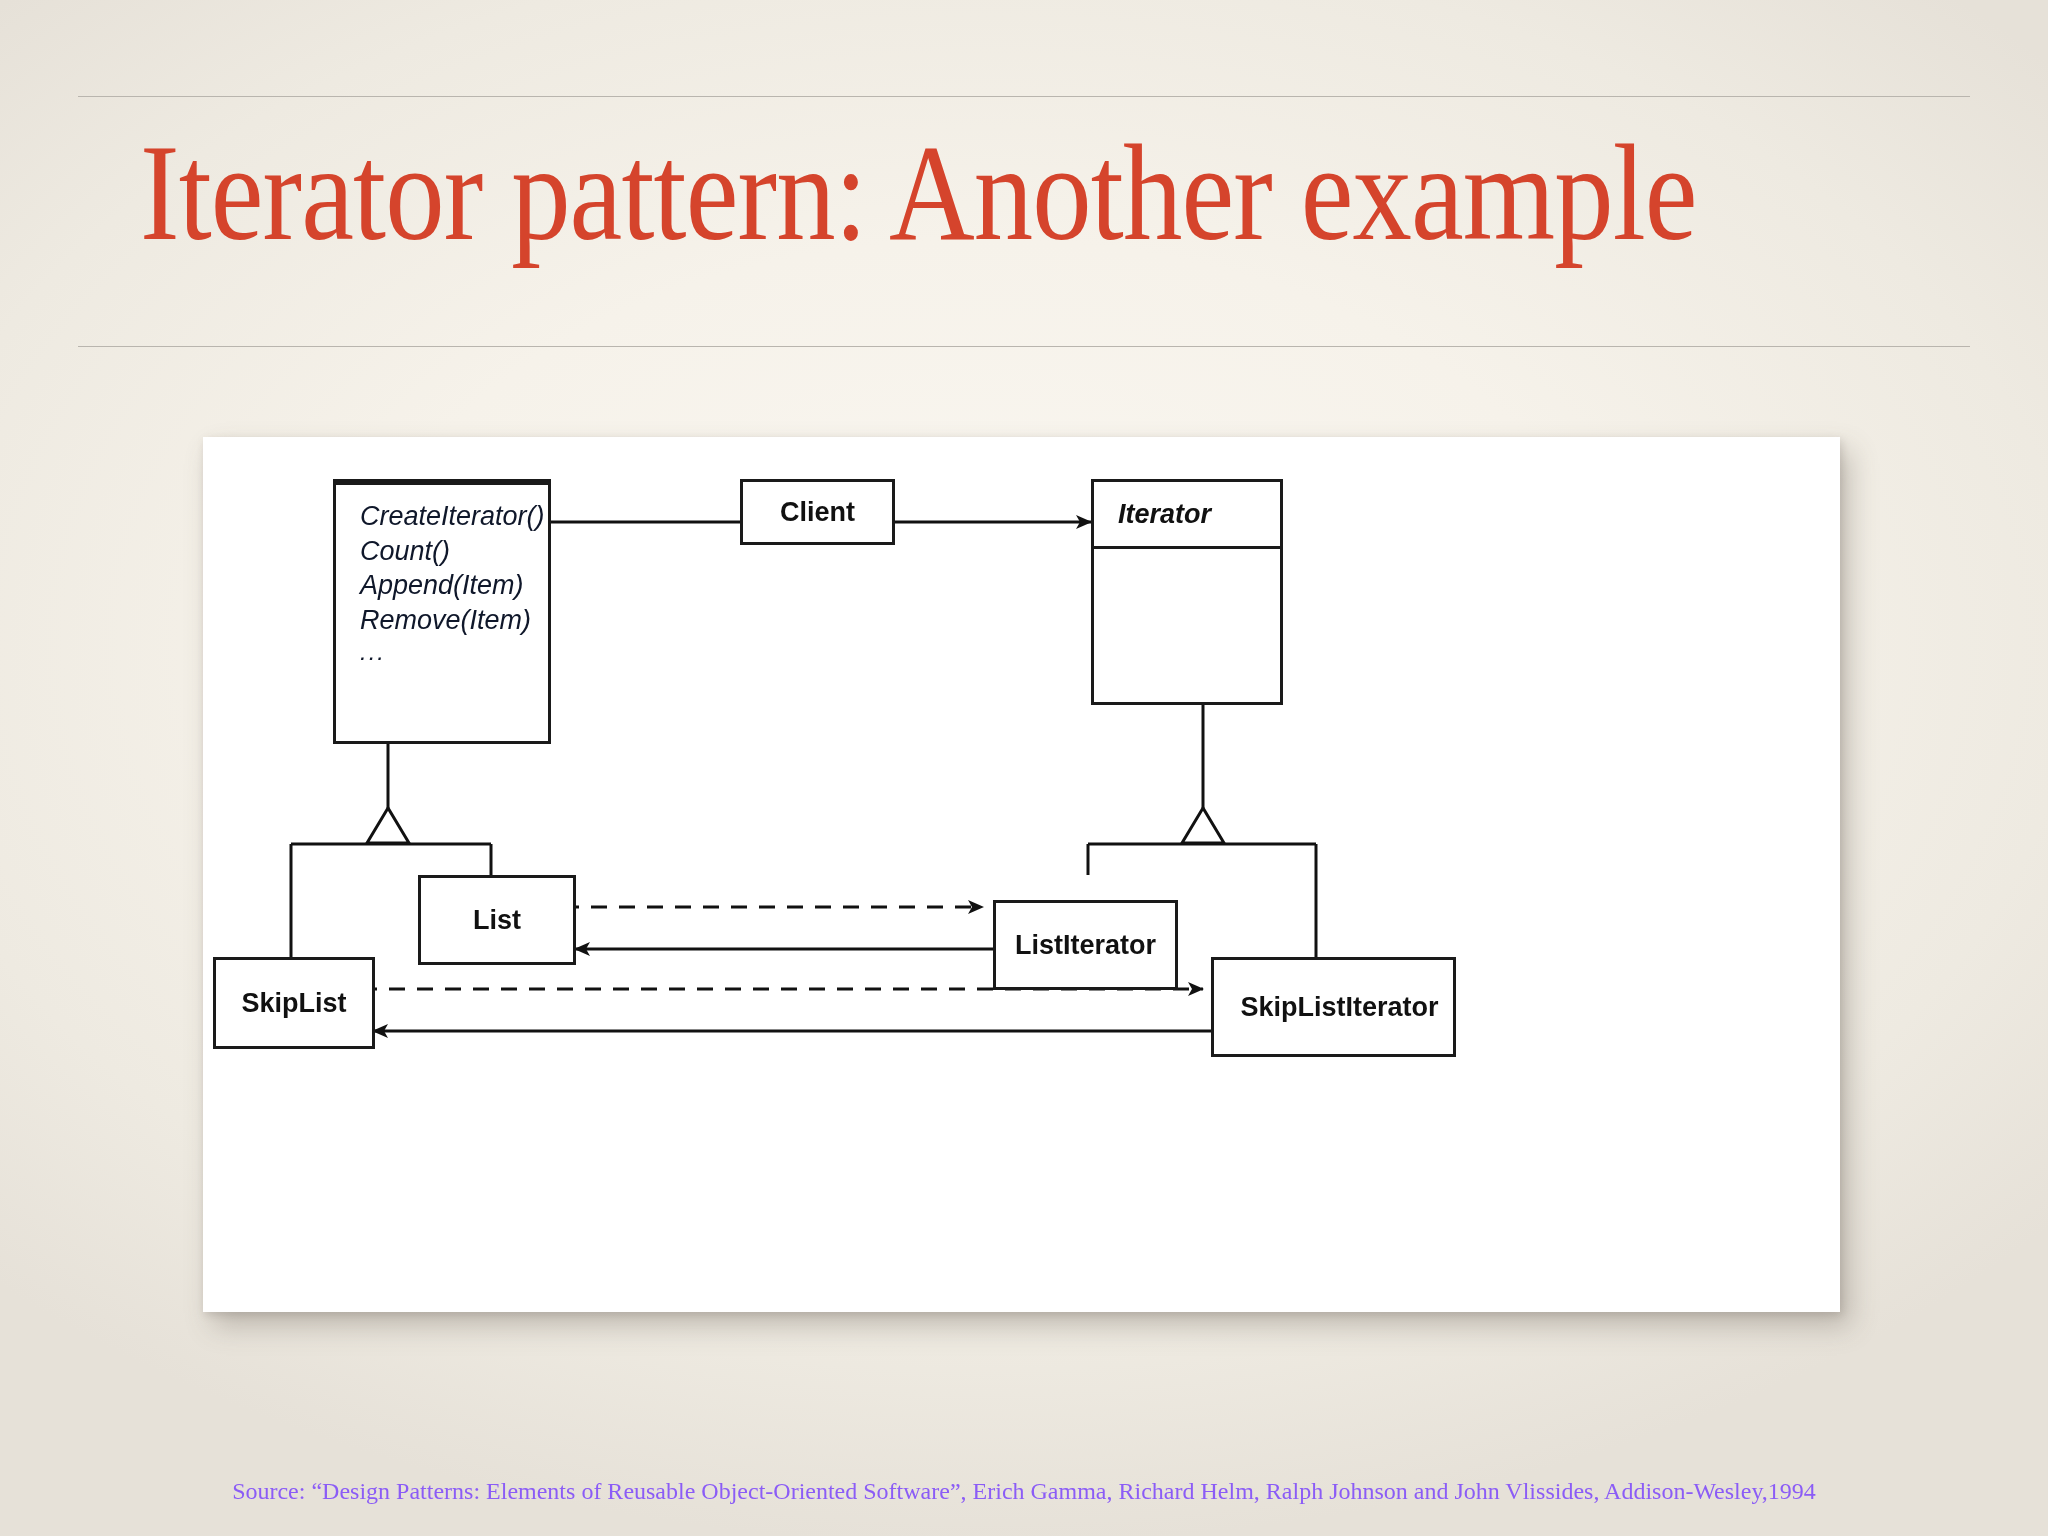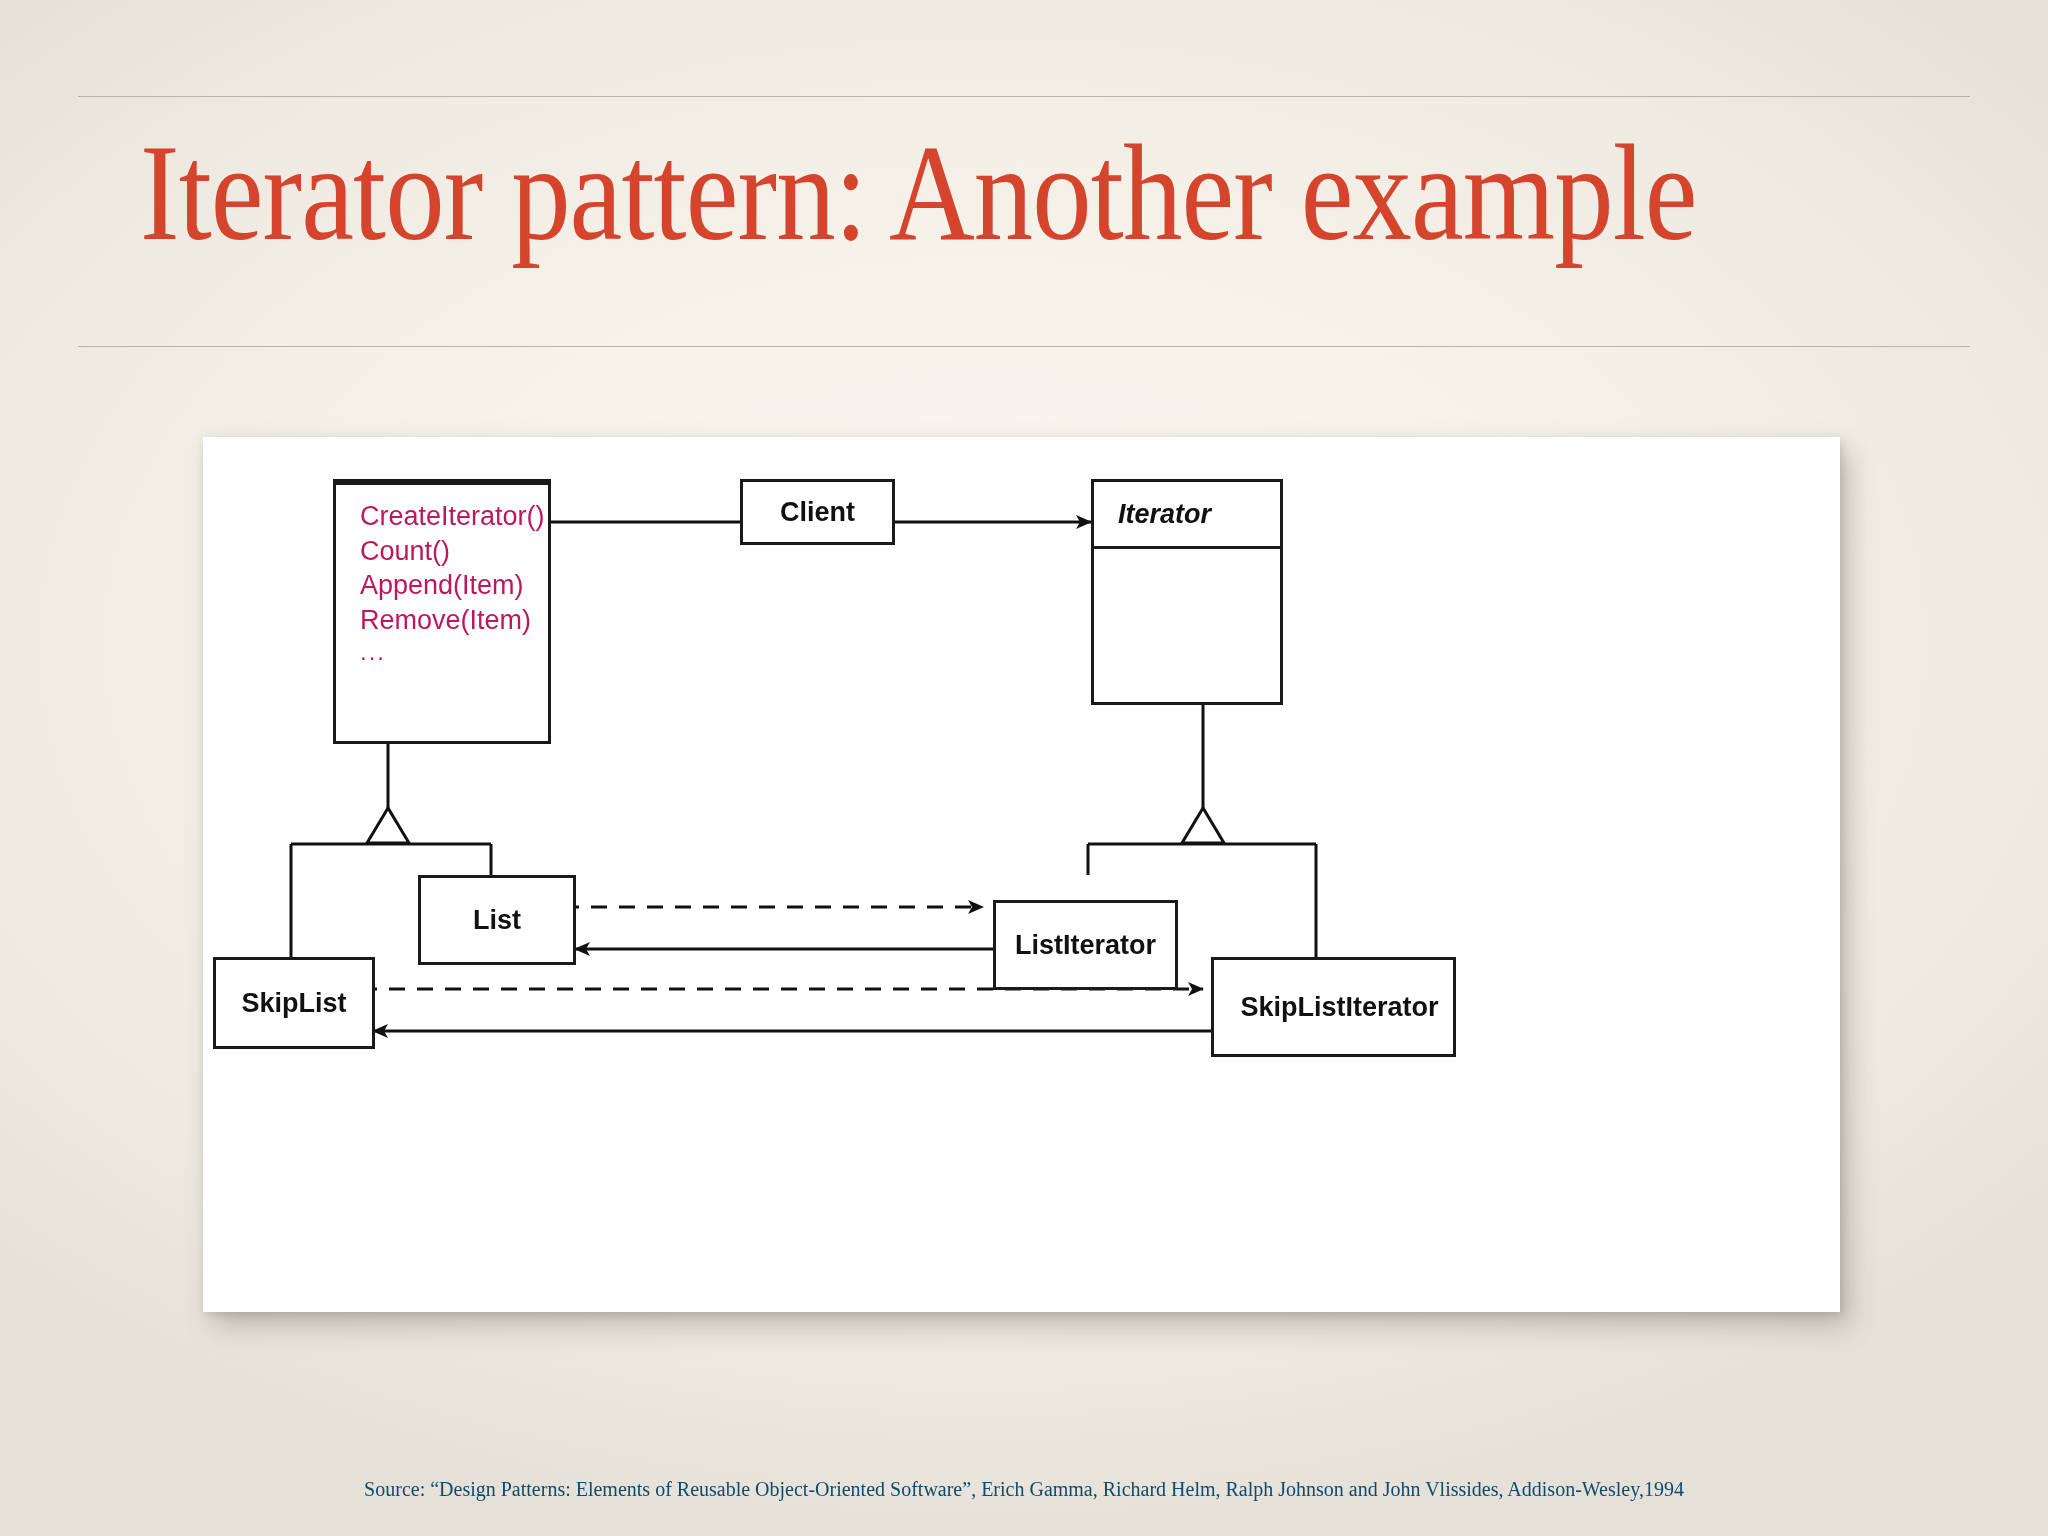--- a/index.html
+++ b/index.html
@@ -71,22 +71,23 @@
     display:flex;align-items:center;
     box-sizing:border-box;
   }
   .node .hdr.left{justify-content:flex-start;padding-left:24px;}
   .divider{
     height:3px;background:#1a1a1a;
   }
   .ops{
     padding:14px 5px 10px 24px;
     font-family:"Liberation Sans", sans-serif;
+    font-style:italic;
     font-size:27px;
-    color:#be185d;
+    color:#0f172a;
     line-height:1.28;
     white-space:nowrap;
   }
   .ops div{margin:0;}
   .ops .ellipsis{font-size:24px;letter-spacing:2px;}
 
   
   .simple{
     display:flex;align-items:center;justify-content:center;
   }
@@ -176,13 +177,13 @@
     <span class="name">SkipList</span>
   </div>
 
   <div class="node simple" style="left:1008px;top:520px;width:245px;height:100px;padding-left:12px;">
     <span class="name">SkipListIterator</span>
   </div>
 
 </div>
 
 <div style="position:absolute;left:0;top:1478px;width:2048px;text-align:center;
-            font-family:'Liberation Serif',serif;font-size:20px;color:#0c4a6e;">Source: “Design Patterns: Elements of Reusable Object-Oriented Software”, Erich Gamma, Richard Helm, Ralph Johnson and John Vlissides, Addison-Wesley,1994</div>
+            font-family:'Liberation Serif',serif;font-size:24px;color:#8b5cf6;">Source: “Design Patterns: Elements of Reusable Object-Oriented Software”, Erich Gamma, Richard Helm, Ralph Johnson and John Vlissides, Addison-Wesley,1994</div>
 
 </body></html>

